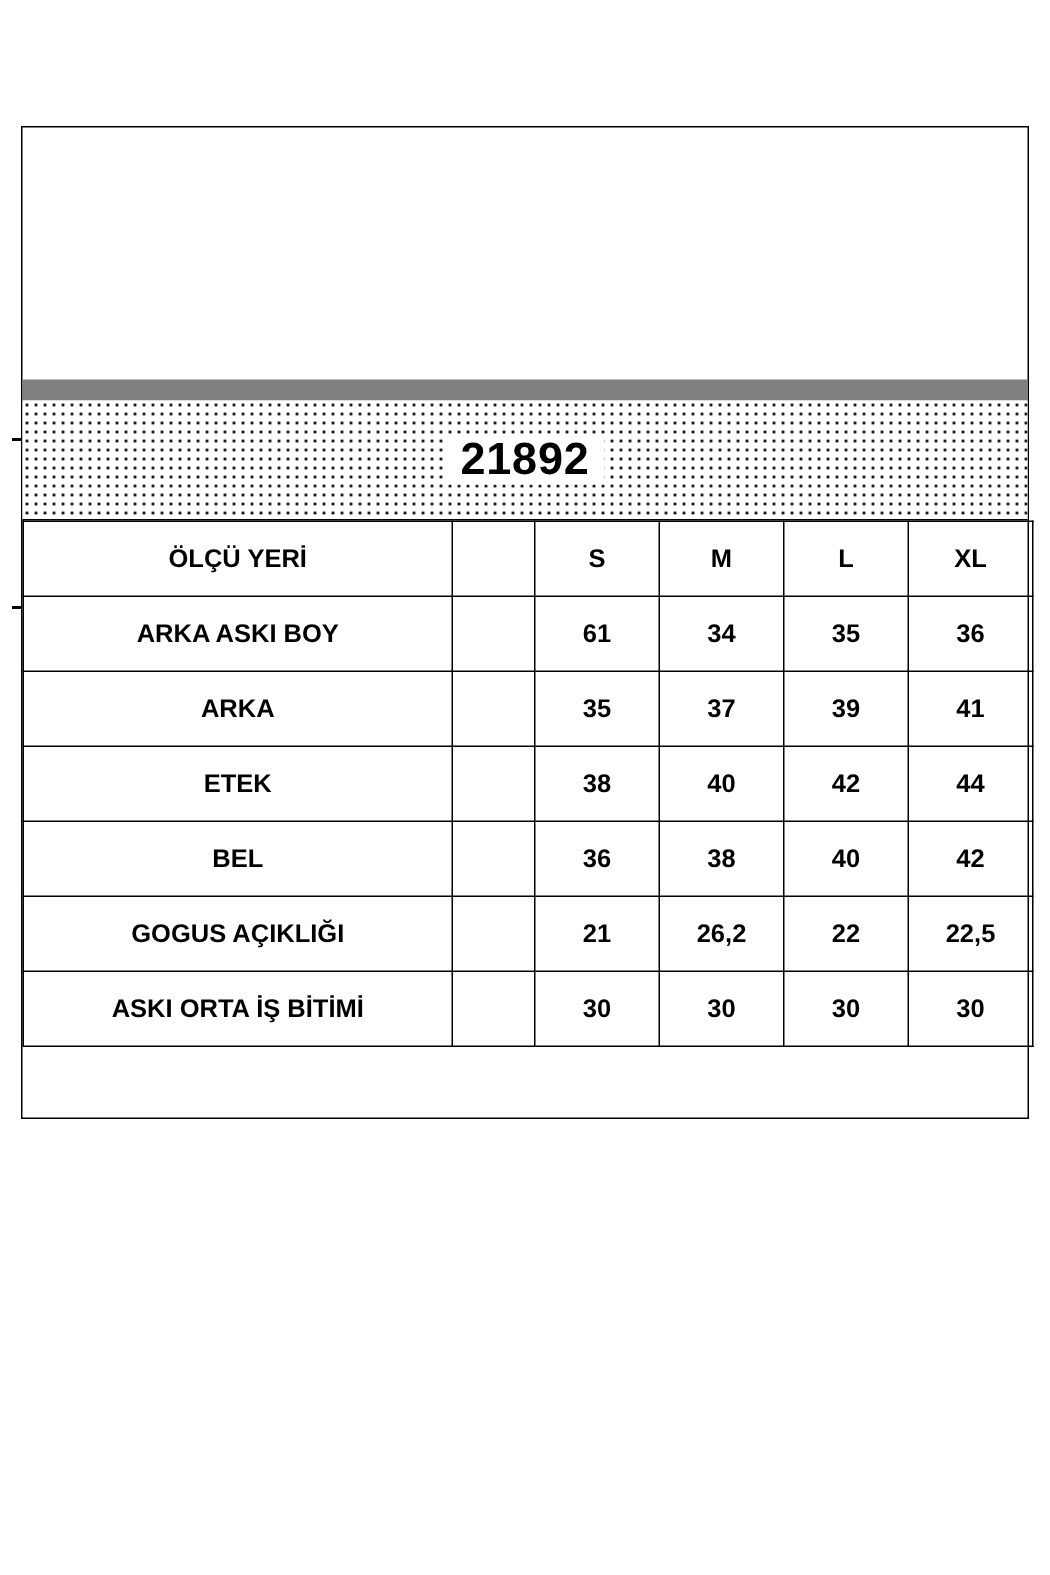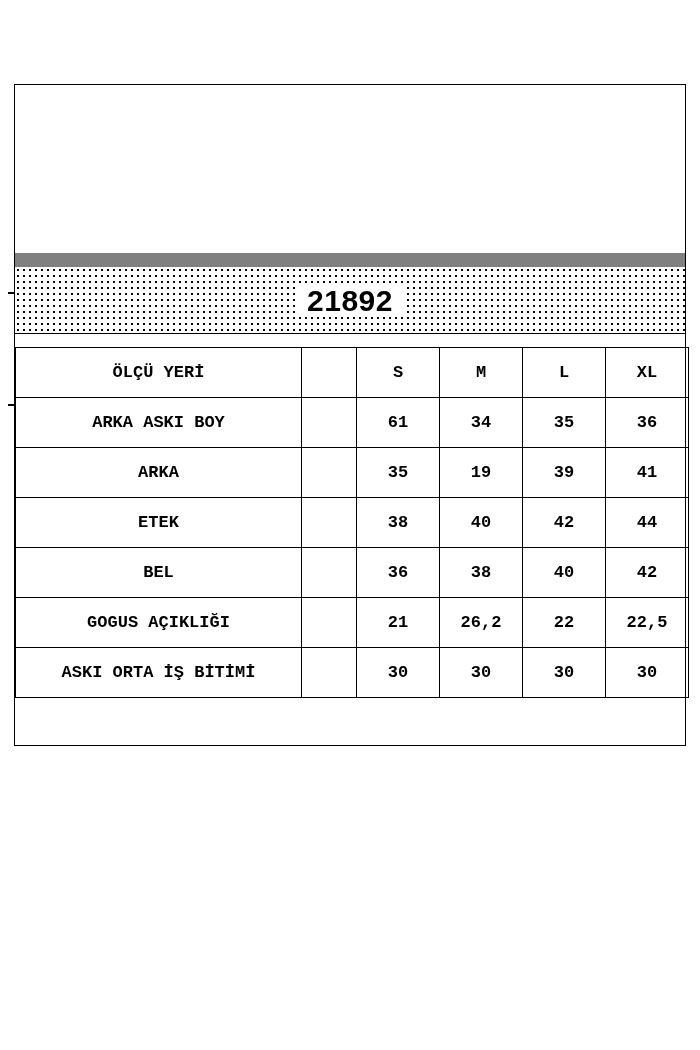--- a/index.html
+++ b/index.html
@@ -43,21 +43,21 @@
     height: 14px;
     background: #808080;
   }
 
   
   .title-band {
     position: absolute;
     left: 0;
     top: 182px;
     width: 100%;
-    height: 67px;
+    height: 80px;
     background-color: #ffffff;
     background-image: radial-gradient(#000000 0.9px, transparent 1px);
     background-size: 6px 6px;
     background-position: 0 0;
     display: flex;
     align-items: center;
     justify-content: center;
     border-bottom: 1.5px solid #000000;
     box-sizing: border-box;
   }
@@ -82,21 +82,20 @@
   table.size-table td,
   table.size-table th {
     border: 1.5px solid #000000;
     height: 50px;
     text-align: center;
     vertical-align: middle;
     font-size: 17px;
     font-weight: bold;
     padding: 0;
     box-sizing: border-box;
-    font-family: Liberation Mono, monospace;
   }
   table.size-table th.label-col,
   table.size-table td.label-col {
     width: 286px;
     font-size: 17px;
   }
   table.size-table th.spacer-col,
   table.size-table td.spacer-col {
     width: 55px;
   }
@@ -160,21 +159,21 @@
         <td class="size-col">61</td>
         <td class="size-col">34</td>
         <td class="size-col">35</td>
         <td class="size-col">36</td>
       </tr>
 
       <tr>
         <td class="label-col">ARKA</td>
         <td class="spacer-col"></td>
         <td class="size-col">35</td>
-        <td class="size-col">19</td>
+        <td class="size-col">37</td>
         <td class="size-col">39</td>
         <td class="size-col">41</td>
       </tr>
 
       <tr>
         <td class="label-col">ETEK</td>
         <td class="spacer-col"></td>
         <td class="size-col">38</td>
         <td class="size-col">40</td>
         <td class="size-col">42</td>

